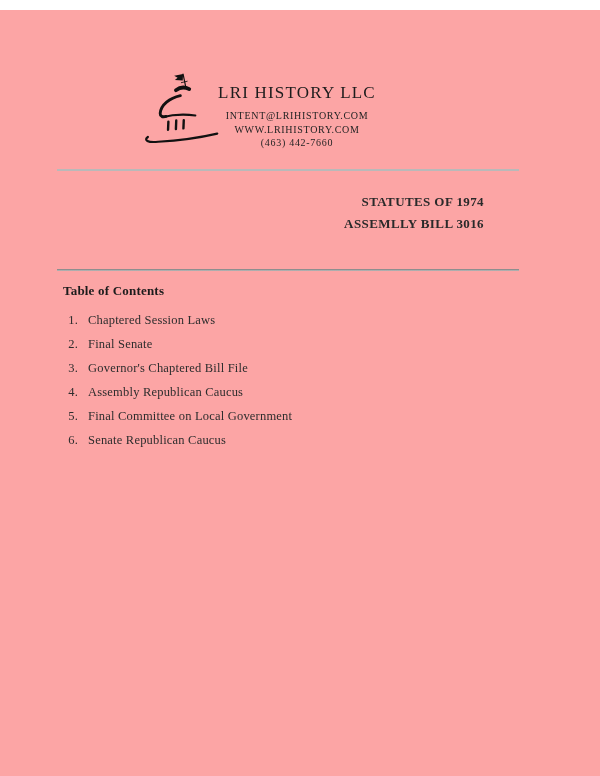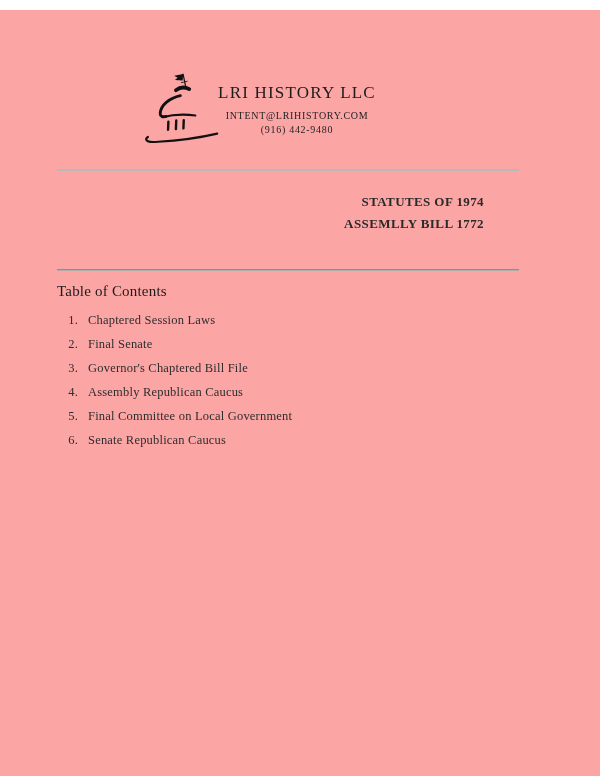--- a/index.html
+++ b/index.html
@@ -70,24 +70,24 @@
     font-weight: bold;
     line-height: 22px;
     letter-spacing: 0.4px;
     color: #2a2a2a;
     white-space: pre; 
   }
 
   
   .toc-heading {
     position: absolute;
-    left: 57px;
+    left: 63px;
     top: 273px;
-    font-size: 15px;
-    font-weight: normal;
+    font-size: 13px;
+    font-weight: bold;
     letter-spacing: 0.2px;
     color: #1c1c1c;
   }
   .toc-list {
     position: absolute;
     left: 64px;
     top: 303px;
     list-style: none;
   }
   .toc-item {
@@ -130,28 +130,29 @@
       <path d="M109,148 L108,173" stroke="#111" stroke-width="7" stroke-linecap="round"></path>
       <path d="M131,147 L130,171" stroke="#111" stroke-width="7" stroke-linecap="round"></path>
 
       <path d="M26,196 C13,205 25,213 56,210 C126,206 186,196 229,186" stroke="#111" stroke-width="6.5" stroke-linecap="round"></path>
     </svg>
   </div>
 
   <div class="header-text">
     <div class="company-name">LRI HISTORY LLC</div>
     <div class="contact-line">INTENT@LRIHISTORY.COM</div>
-    <div class="contact-line">(916) 442-9480</div>
+    <div class="contact-line">WWW.LRIHISTORY.COM</div>
+    <div class="contact-line">(463) 442-7660</div>
   </div>
 
   <div class="rule rule-top"></div>
 
   <div class="reference">
     <div class="ref-line">STATUTES OF 1974</div>
-    <div class="ref-line">ASSEMLLY BILL 1772</div>
+    <div class="ref-line">ASSEMLLY BILL 3016</div>
   </div>
 
   <div class="rule rule-bottom"></div>
 
   <div class="toc-heading">Table of Contents</div>
 
   <ol class="toc-list">
     <li class="toc-item">
       <span class="toc-num">1.</span>
       <span class="toc-label">Chaptered Session Laws</span>

